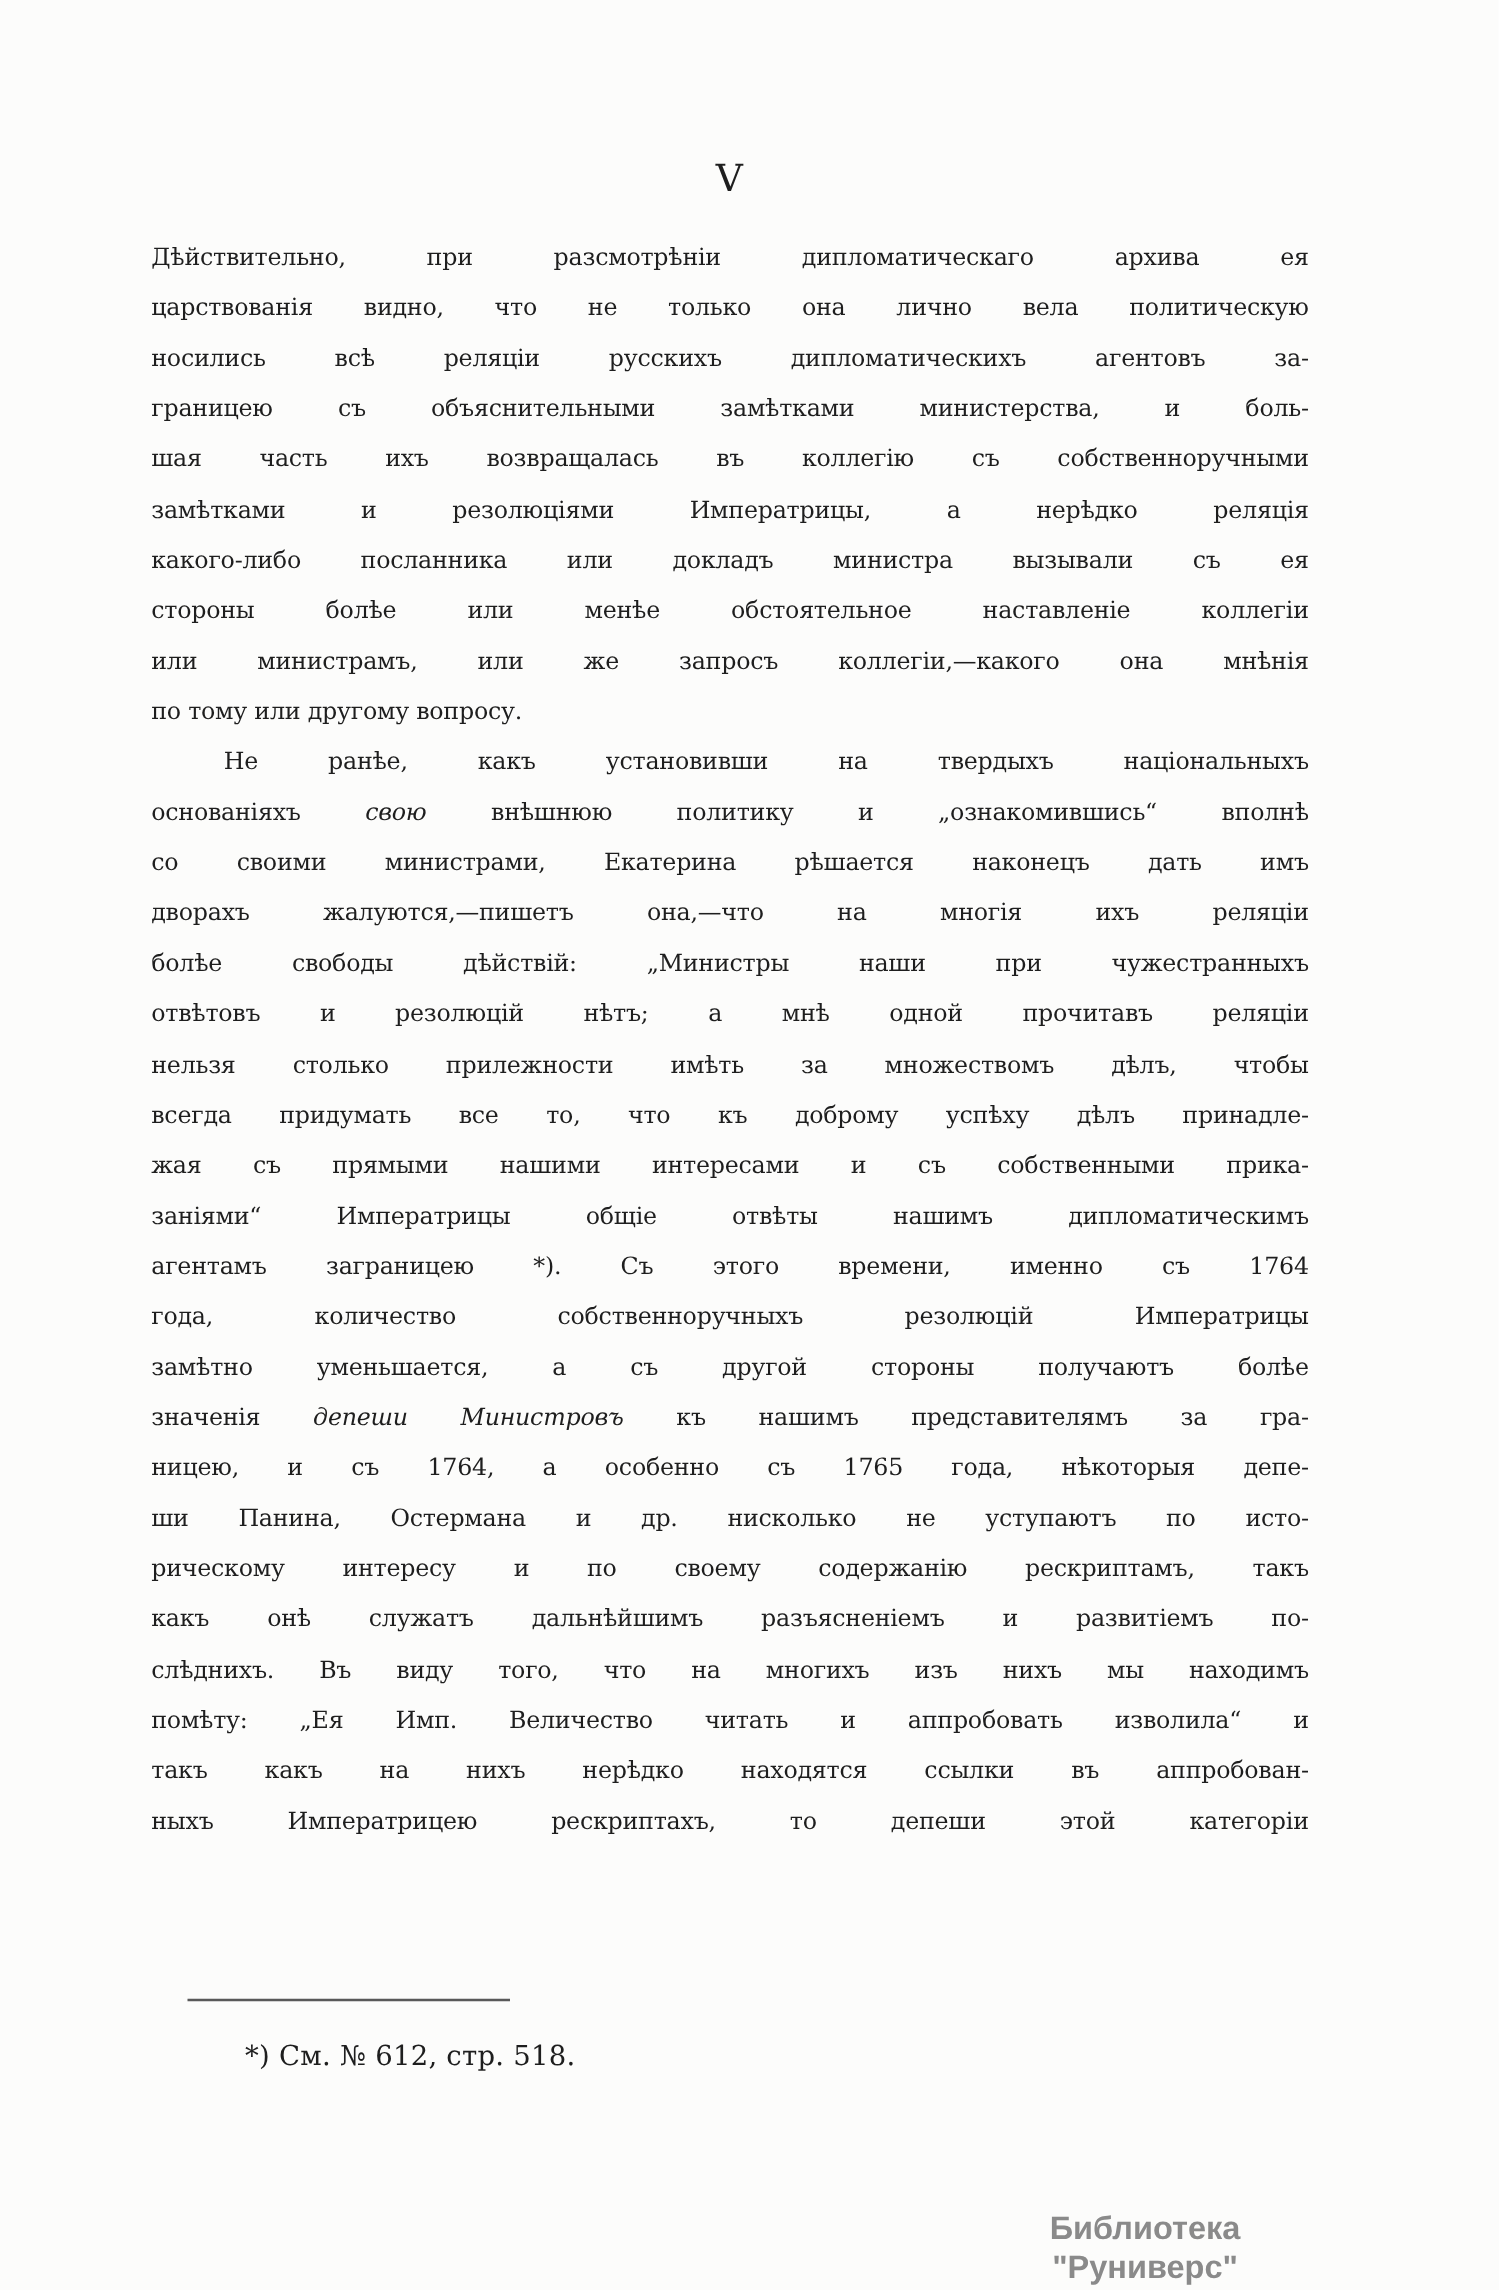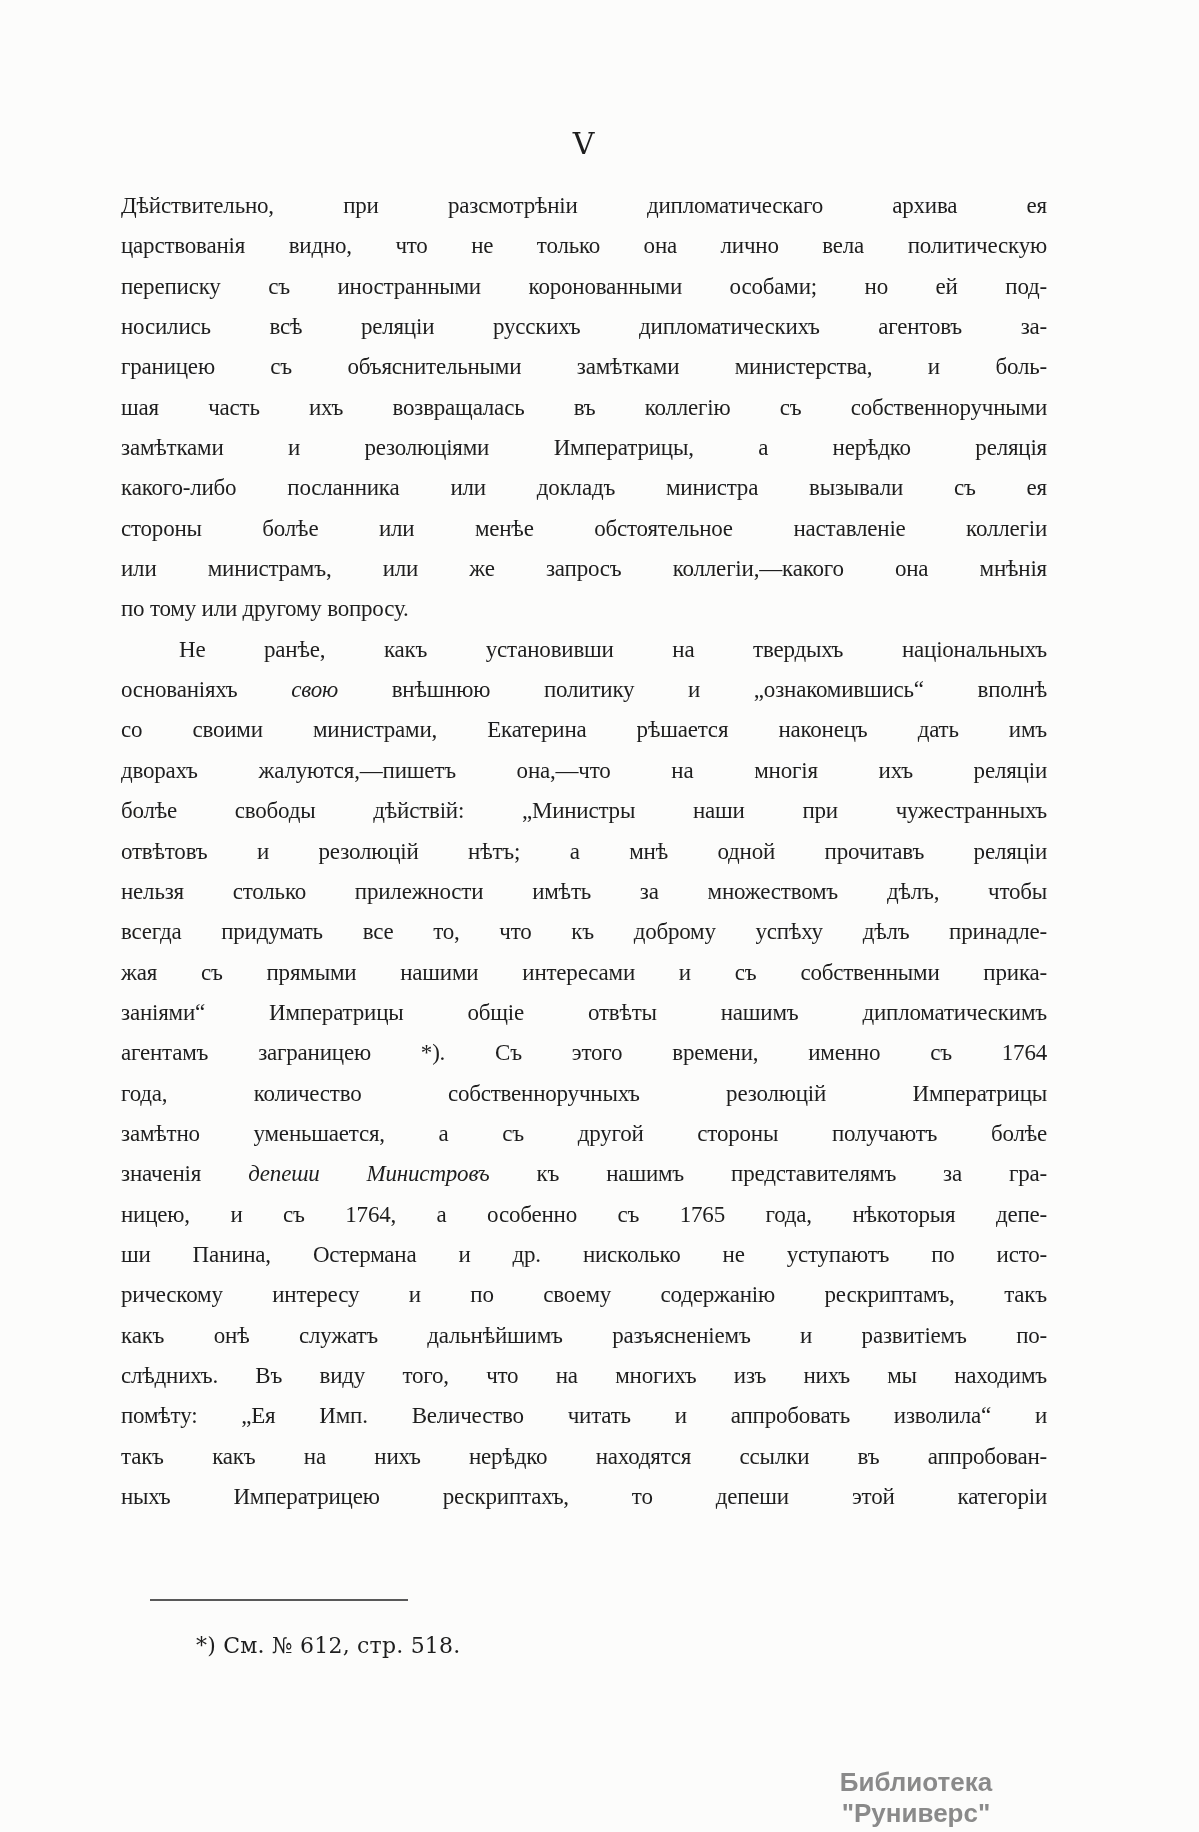--- a/index.html
+++ b/index.html
@@ -22,27 +22,26 @@
     font-size: 30px;
     letter-spacing: 1px;
   }
   .body-text {
     position: absolute;
     top: 186px;
     left: 121px;
     width: 926px;
   }
   .line {
-    font-size: 23px;
+    font-size: 19px;
     line-height: 40.35px;
     letter-spacing: -0.2px;
     text-align: justify;
     text-align-last: justify;
     white-space: normal;
-    font-family: Liberation Serif, serif;
   }
   .line.no-just { text-align-last: left; }
   .line.indent { text-indent: 58px; }
   .line .i { font-style: italic; }
   .footnote-rule {
     position: absolute;
     left: 150px;
     top: 1599px;
     width: 258px;
     height: 2px;
@@ -70,21 +69,20 @@
 </style>
 </head>
 <body>
 
 <div class="page">
   <div class="page-number">V</div>
   <div class="body-text">
       <div>
         <div class="line"><span>Дѣйствительно, при разсмотрѣніи дипломатическаго архива ея</span></div>
         <div class="line"><span>царствованія видно, что не только она лично вела политическую</span></div>
-        <div class="line"><span>переписку съ иностранными коронованными особами; но ей под-</span></div>
         <div class="line"><span>носились всѣ реляціи русскихъ дипломатическихъ агентовъ за-</span></div>
         <div class="line"><span>границею съ объяснительными замѣтками министерства, и боль-</span></div>
         <div class="line"><span>шая часть ихъ возвращалась въ коллегію съ собственноручными</span></div>
         <div class="line"><span>замѣтками и резолюціями Императрицы, а нерѣдко реляція</span></div>
         <div class="line"><span>какого-либо посланника или докладъ министра вызывали съ ея</span></div>
         <div class="line"><span>стороны болѣе или менѣе обстоятельное наставленіе коллегіи</span></div>
         <div class="line"><span>или министрамъ, или же запросъ коллегіи,—какого она мнѣнія</span></div>
         <div class="line no-just"><span>по тому или другому вопросу.</span></div>
       </div>
       <div>

